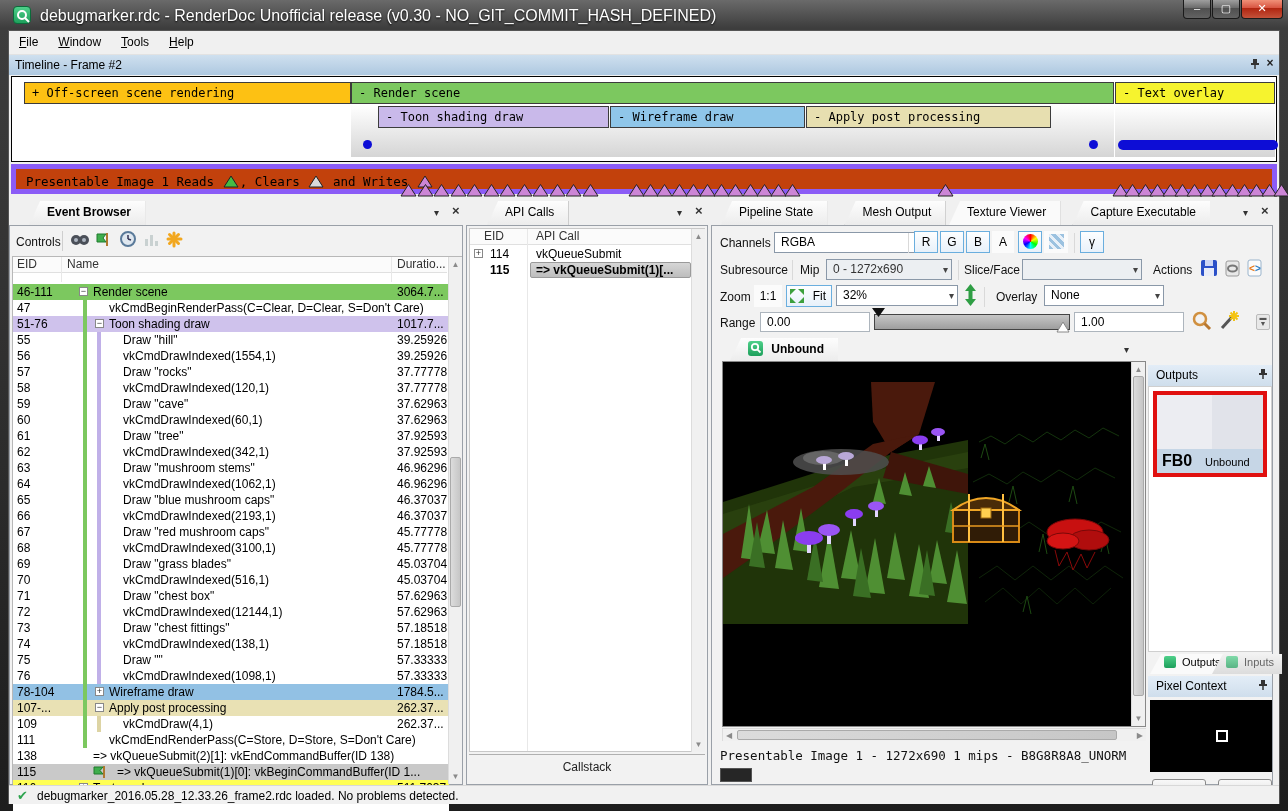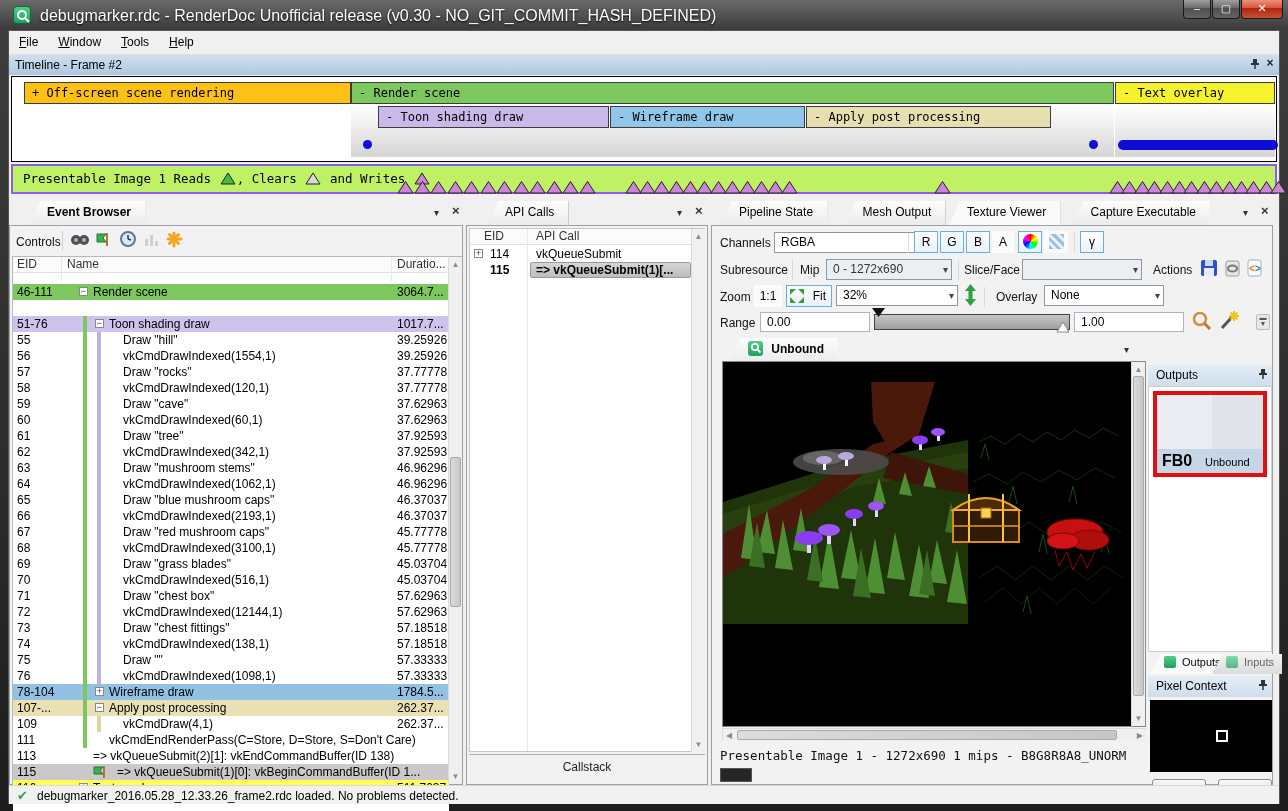--- a/index.html
+++ b/index.html
@@ -30,21 +30,21 @@
 
   
   #tl-header { left:0; top:24px; width:1270px; height:20px;
                background:linear-gradient(#cfe0ef,#aec8e0); font-size:12px; }
   #tl-title { left:6px; top:3px; }
   #tl-body { left:2px; top:45px; width:1266px; height:86px; background:#fff; border:1px solid #000; }
   .tl-bar { position:absolute; height:22px; border:1px solid #3c3c3c; font-family:"DejaVu Sans Mono",monospace;
             font-size:12px; line-height:20px; white-space:nowrap; overflow:hidden; padding-left:7px; }
   .tl-shade { position:absolute; background:linear-gradient(#ffffff,#d5d5d5); }
   .tl-dot { position:absolute; width:9px; height:9px; border-radius:50%; background:#0d0dd6; }
-  #tl-markers { left:2px; top:133px; width:1266px; height:30px; background:#bef264; border:2px solid #8b5cf6; }
+  #tl-markers { left:2px; top:133px; width:1266px; height:30px; background:#c2410c; border:5px solid #8b5cf6; }
   #tl-legend { left:10px; top:5px; font-family:"DejaVu Sans Mono",monospace; font-size:12.5px; white-space:nowrap; }
   #tl-legend svg { vertical-align:-2px; }
   .pinbtn,.xbtn { position:absolute; width:14px; height:14px; color:#222; font-size:12px; line-height:13px;
                   text-align:center; font-weight:bold; }
 
   
   .tab { position:absolute; top:0; height:24px; padding:4px 14px 0 18px; font-size:12px; white-space:nowrap;
          background:linear-gradient(#fdfdfd,#ececec); clip-path:polygon(11px 0,100% 0,100% 100%,0 100%);
          filter:drop-shadow(0 -1px 0 #909090) drop-shadow(1px 0 0 #909090) drop-shadow(-1px 0 0 #909090); }
   .tab.active { background:#fafafa; }
@@ -348,20 +348,26 @@
       </div>
       <div class="vline" style="left:51px;top:31px;height:527px;"></div>
       <div class="vline" style="left:381px;top:31px;height:527px;"></div>
       <div class="abs" id="eb-rows">
           <div class="erow" style="position: absolute; top: 2px; background: rgb(124, 200, 95);">
             <div class="expander" style="position: absolute; left: 66px;">−</div>
             <div class="eid" style="position: absolute;">46-111</div>
             <div class="nm" style="position: absolute; left: 80px;">Render scene</div>
             <div class="dur" style="position: absolute;">3064.7...</div>
           </div>
+          <div class="erow" style="position: absolute; top: 18px;">
+            <div class="ebar" style="position: absolute; left: 70px; background: rgb(124, 200, 95);"></div>
+            <div class="eid" style="position: absolute;">47</div>
+            <div class="nm" style="position: absolute; left: 96px;">vkCmdBeginRenderPass(C=Clear, D=Clear, S=Don't Care)</div>
+            <div class="dur" style="position: absolute;"></div>
+          </div>
           <div class="erow" style="position: absolute; top: 34px; background: rgb(207, 194, 236);">
             <div class="ebar" style="position: absolute; left: 70px; background: rgb(124, 200, 95);"></div>
             <div class="expander" style="position: absolute; left: 82px;">−</div>
             <div class="eid" style="position: absolute;">51-76</div>
             <div class="nm" style="position: absolute; left: 96px;">Toon shading draw</div>
             <div class="dur" style="position: absolute;">1017.7...</div>
           </div>
           <div class="erow" style="position: absolute; top: 50px;">
             <div class="ebar" style="position: absolute; left: 70px; background: rgb(124, 200, 95);"></div>
             <div class="ebar" style="position: absolute; left: 84px; background: rgb(192, 176, 232);"></div>
@@ -537,21 +543,21 @@
             <div class="nm" style="position: absolute; left: 110px;">vkCmdDraw(4,1)</div>
             <div class="dur" style="position: absolute;">262.37...</div>
           </div>
           <div class="erow" style="position: absolute; top: 450px;">
             <div class="ebar" style="position: absolute; left: 70px; background: rgb(124, 200, 95);"></div>
             <div class="eid" style="position: absolute;">111</div>
             <div class="nm" style="position: absolute; left: 96px;">vkCmdEndRenderPass(C=Store, D=Store, S=Don't Care)</div>
             <div class="dur" style="position: absolute;"></div>
           </div>
           <div class="erow" style="position: absolute; top: 466px;">
-            <div class="eid" style="position: absolute;">113</div>
+            <div class="eid" style="position: absolute;">138</div>
             <div class="nm" style="position: absolute; left: 80px;">=&gt; vkQueueSubmit(2)[1]: vkEndCommandBuffer(ID 138)</div>
             <div class="dur" style="position: absolute;"></div>
           </div>
           <div class="erow" style="position: absolute; top: 482px; background: rgb(201, 201, 201);">
             <svg width="16" height="14" style="position: absolute; left: 79px; top: 1px;">
               <line x1="12" y1="1" x2="12" y2="13" stroke="#b07830" stroke-width="2"></line>
               <polygon points="2,2 11,2 8,5.5 11,9 2,9" fill="#3fae4d" stroke="#1f7a2d"></polygon>
             </svg>
             <div class="eid" style="position: absolute;">115</div>
             <div class="nm" style="position: absolute; left: 104px;">=&gt; vkQueueSubmit(1)[0]: vkBeginCommandBuffer(ID 1...</div>

